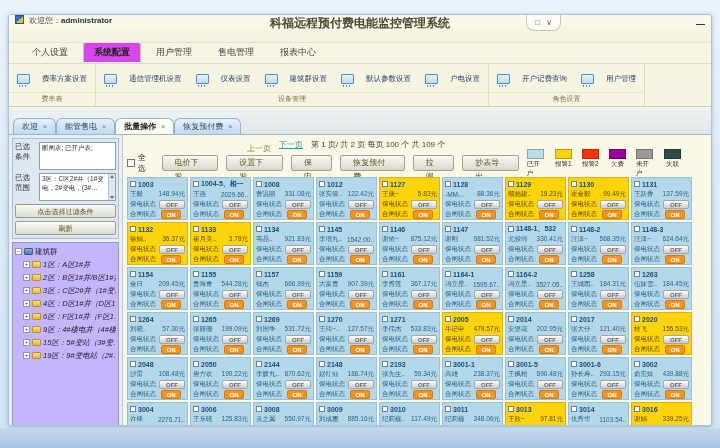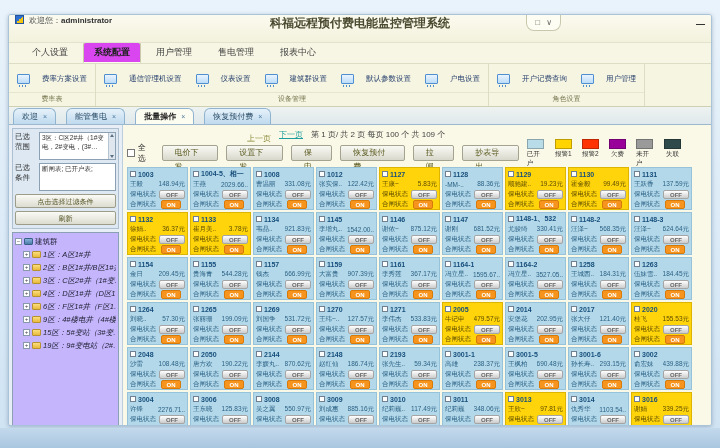--- a/index.html
+++ b/index.html
@@ -45,21 +45,21 @@
   .rbtn { display:flex; align-items:center; gap:12px; cursor:default; }
   .micon { width:13px; height:10px; border:1px solid #4f8fd0;
     background:linear-gradient(#eaf4ff,#bcdcf8); border-radius:1px; position:relative; }
   .micon::after { content:""; position:absolute; left:1px; right:1px; bottom:-4px; height:2px;
     background:repeating-linear-gradient(90deg,#4f8fd0 0 1px,transparent 1px 3px); }
   .rbl { font-size:7.5px; color:#27406e; white-space:nowrap; }
   .rglabel { font-size:7px; color:#76764f; text-align:center; padding:1px 0 2px;
     border-top:1px solid #e6e5cd; }
 
   
-  .tabstrip { height:18px; display:flex; align-items:flex-end; gap:10px; padding:0 4px;
+  .tabstrip { height:28px; display:flex; align-items:flex-end; gap:0; padding:0 4px;
     background:linear-gradient(#eef3f0,#dfe8ec); border-bottom:1px solid #9db8cc; }
   .dtab { font-size:8px; color:#2c4e68; padding:2px 8px; display:flex; gap:5px; align-items:center;
     background:linear-gradient(#e6f1fa,#bfdaee); border:1px solid #90b4cf; border-bottom:none;
     border-radius:6px 6px 0 0; }
   .dtab.active { background:#fdfcf0; font-weight:bold; color:#222; }
   .dtab .x { font-size:7px; color:#4a7aa0; font-weight:normal; }
 
   
   .content { display:flex; height:308px; }
 
@@ -219,33 +219,33 @@
         <span>恢复预付费</span>
         <span class="x">×</span>
       </div>
     </div>
 
   <div class="content">
 
     <div class="sidebar">
       <div class="filterbox">
         <div class="frow">
+          <span class="flabel">已选条件</span>
+          <span class="fbox">
+            <span>断闸表; 已开户表;</span>
+          </span>
+        </div>
+        <div class="frow">
           <span class="flabel">已选范围</span>
           <span class="fbox">
             <span>3区：C区2#井（1#变电，2#变电，(3#…</span>
             <span class="sb">
                 <span class="tri-up"></span>
                 <span class="tri-dn"></span>
               </span>
-          </span>
-        </div>
-        <div class="frow">
-          <span class="flabel">已选条件</span>
-          <span class="fbox">
-            <span>断闸表; 已开户表;</span>
           </span>
         </div>
         <div class="sbtn">点击选择过滤条件</div>
         <div class="sbtn" style="margin-bottom:0">刷新</div>
       </div>
       <div class="treebox">
           <div class="trow">
             <span class="pm">−</span>
             <span class="folder dark"></span>
             <span>建筑群</span>

